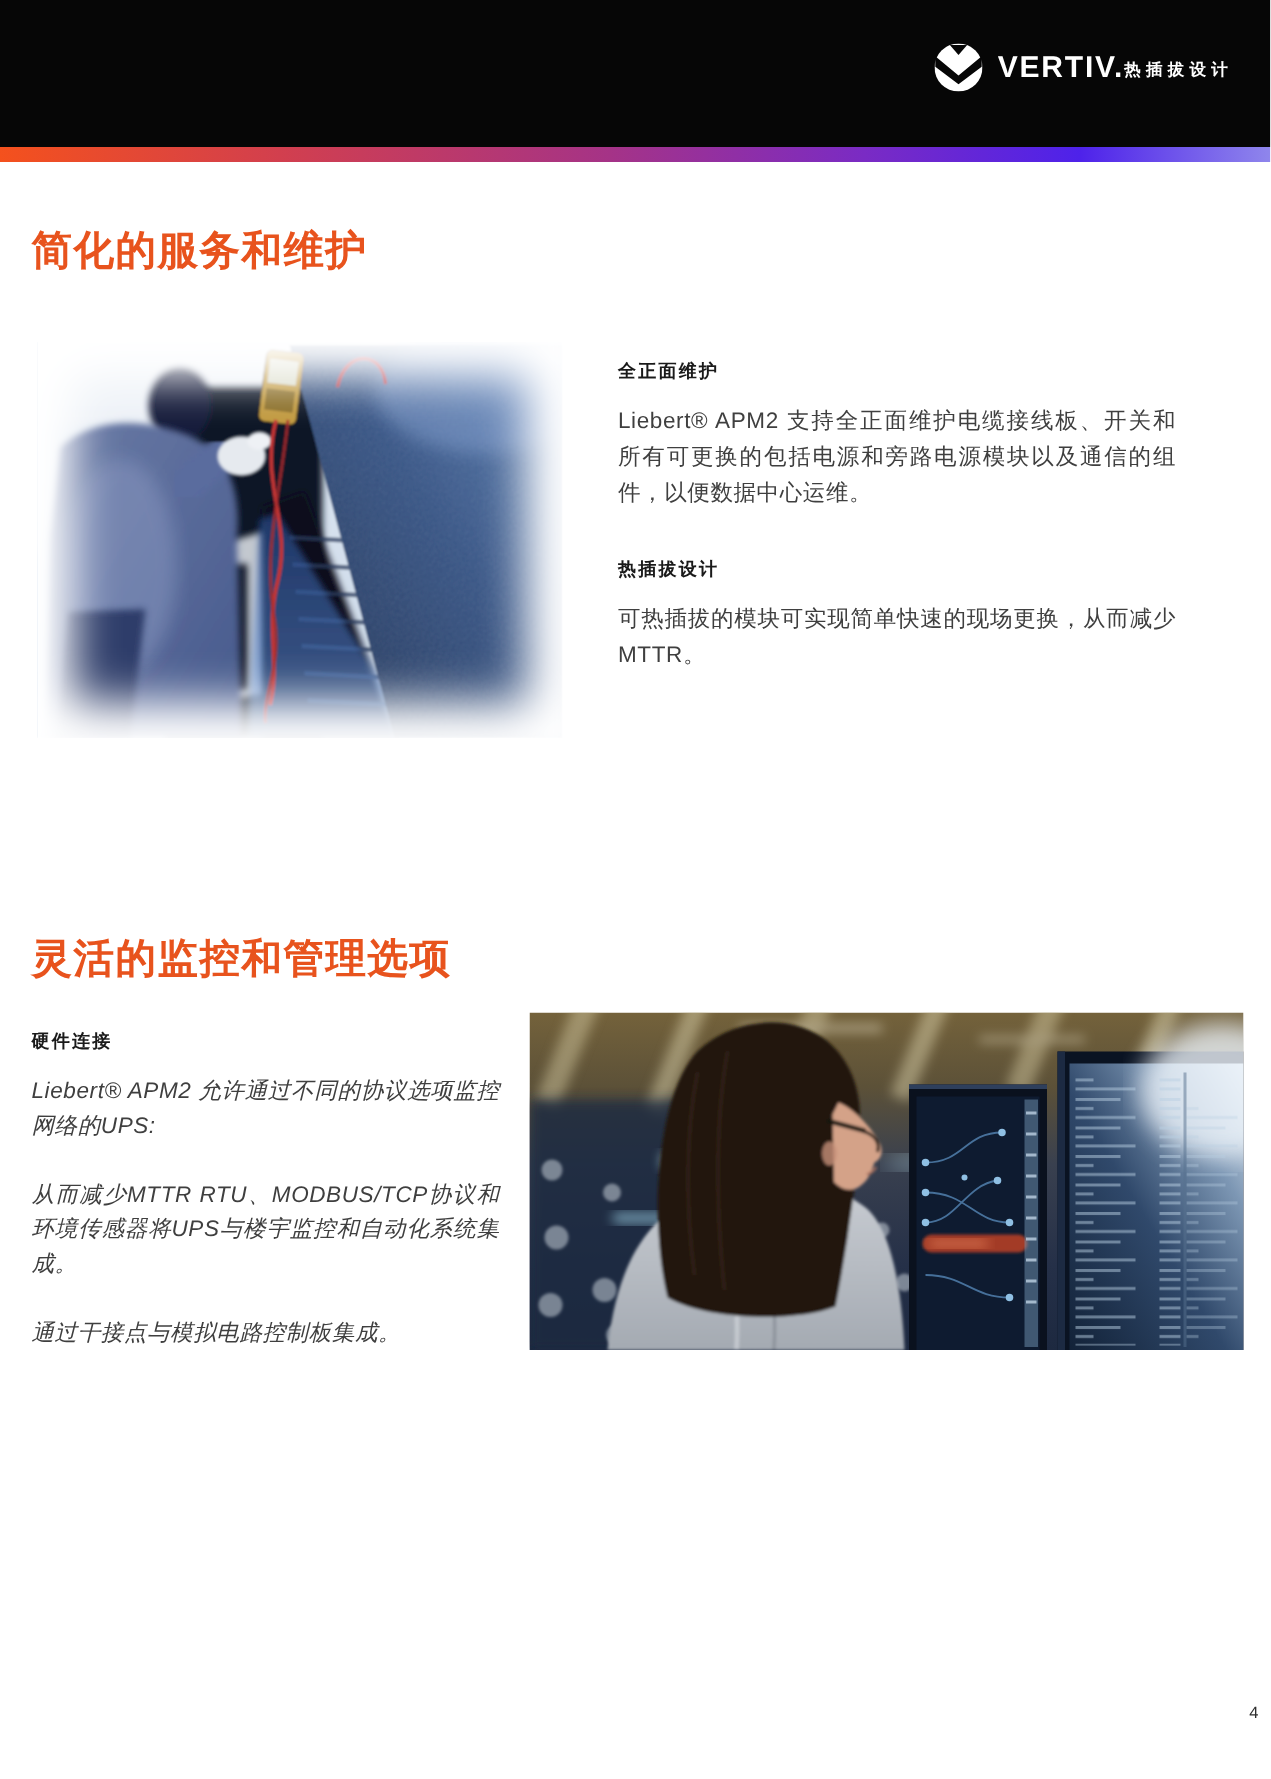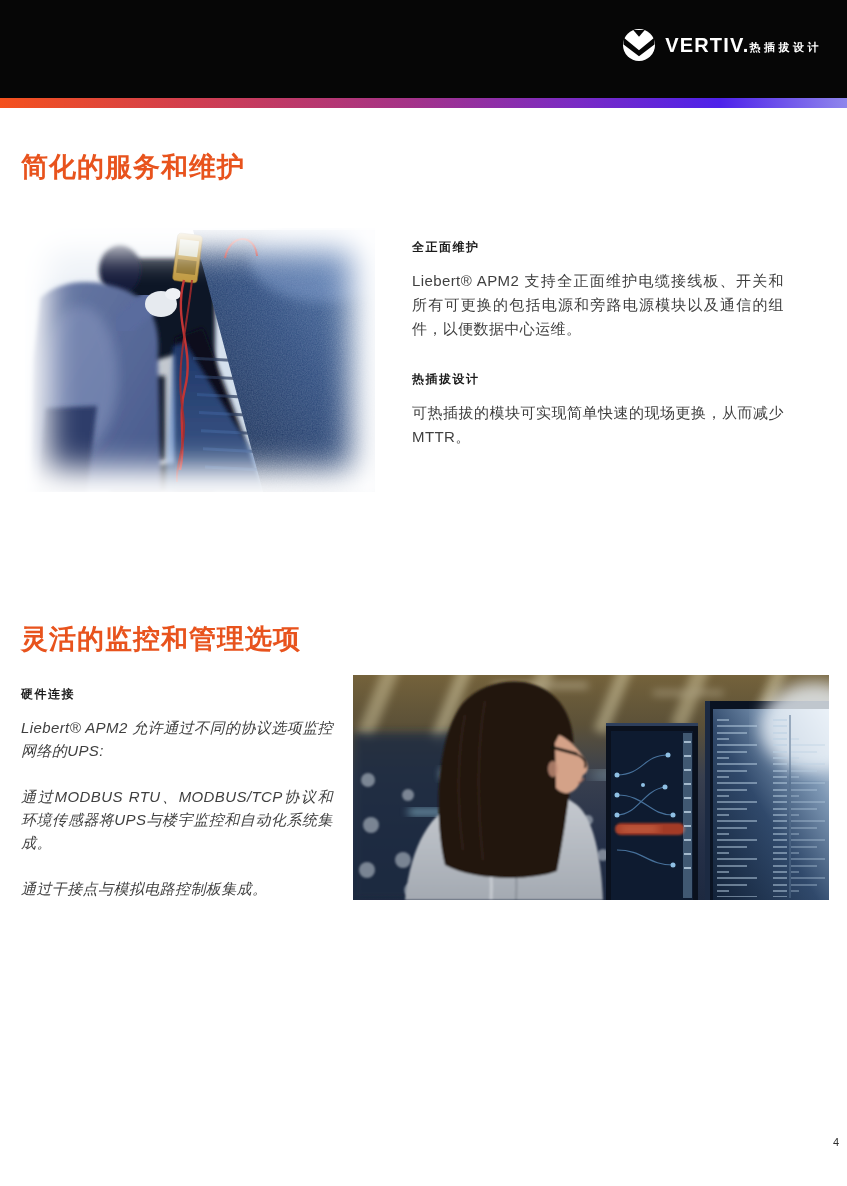--- a/index.html
+++ b/index.html
@@ -151,21 +151,21 @@
     <p>Liebert® APM2 支持全正面维护电缆接线板、开关和所有可更换的包括电源和旁路电源模块以及通信的组件，以便数据中心运维。</p>
     <h3 class="gap">热插拔设计</h3>
     <p>可热插拔的模块可实现简单快速的现场更换，从而减少MTTR。</p>
   </div>
 
   <h2 class="sec-h h2-2">灵活的监控和管理选项</h2>
 
   <div class="col col-left2">
     <h3>硬件连接</h3>
     <p>Liebert® APM2 允许通过不同的协议选项监控网络的UPS:</p>
-    <p>通过MODBUS RTU、MODBUS/TCP协议和环境传感器将UPS与楼宇监控和自动化系统集成。</p>
+    <p>从而减少MTTR RTU、MODBUS/TCP协议和环境传感器将UPS与楼宇监控和自动化系统集成。</p>
     <p>通过干接点与模拟电路控制板集成。</p>
   </div>
 
   <figure class="photo photo2" aria-label="operator-at-monitoring-screens">
     <svg viewBox="0 0 476 225" preserveAspectRatio="none">
       <defs>
         <linearGradient id="g2bg" x1="0" y1="0" x2="0" y2="1">
           <stop offset="0" stop-color="#74623b"></stop>
             <stop offset="0.22" stop-color="#5c5138"></stop>
           <stop offset="0.45" stop-color="#39404f"></stop>

